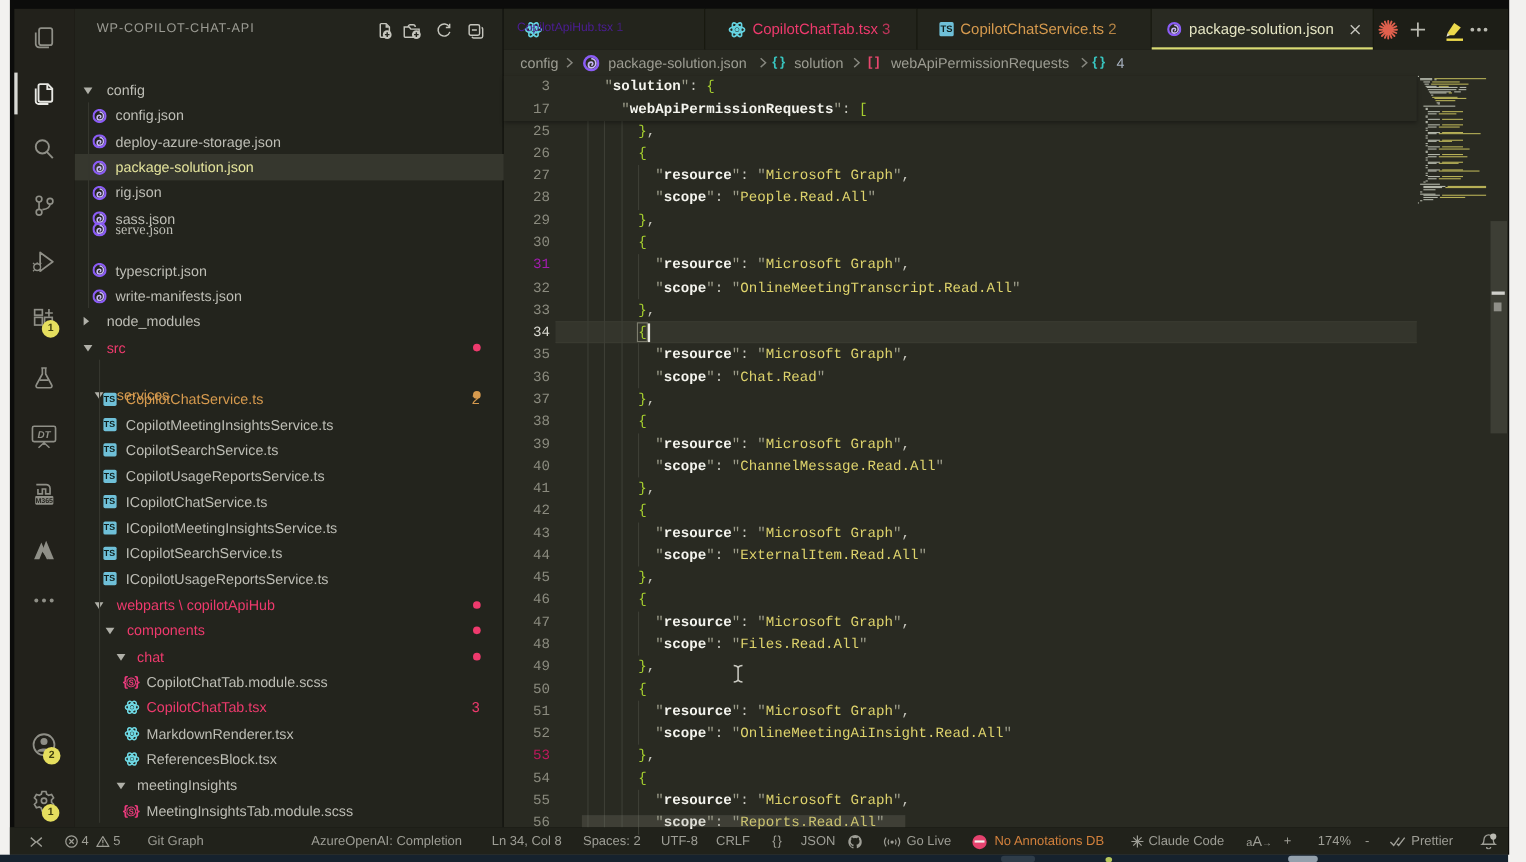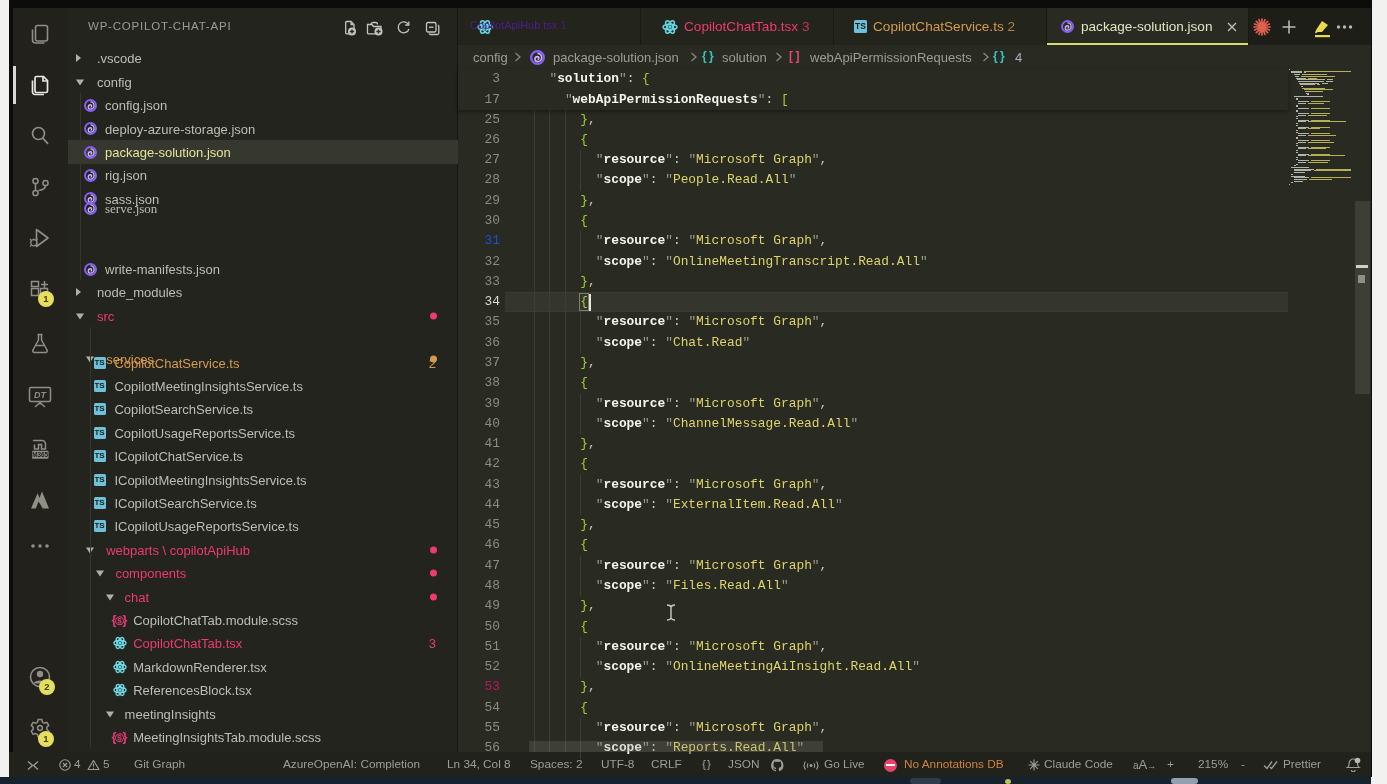--- a/index.html
+++ b/index.html
@@ -121,24 +121,20 @@
     </svg>
 <svg class="abs" style="left:396px;top:20px" width="15" height="15" viewBox="0 0 15 15">
       <path d="M12.5 4.5 A5.5 5.5 0 1 0 13 9" fill="none" stroke="#c5c5bd" stroke-width="1.3"></path>
       <path d="M12.8 1.5 v3.5 h-3.5" fill="none" stroke="#c5c5bd" stroke-width="1.3"></path>
     </svg>
 <svg class="abs" style="left:424px;top:20px" width="16" height="16" viewBox="0 0 16 16">
       <rect x="2.5" y="2.5" width="9.5" height="9.5" rx="1.5" fill="none" stroke="#c5c5bd" stroke-width="1.3"></rect>
       <path d="M5 7.2 h4.5" stroke="#c5c5bd" stroke-width="1.3"></path>
       <path d="M13.8 5 a1.5 1.5 0 0 1 1 1.4 V13 a1.5 1.5 0 0 1 -1.5 1.5 H6.5 a1.5 1.5 0 0 1 -1.4 -1" fill="none" stroke="#c5c5bd" stroke-width="1.3"></path>
     </svg>
-<div class="row" style="top:46.8px;">
-      <div class="tw twc" style="left:8.0px"></div>
-      <div class="lbl" style="left:29.0px;color:#bdbdb5">.vscode</div>
-    </div>
 <div class="row" style="top:70.2px;">
       <div class="tw twe" style="left:8.0px"></div>
       <div class="lbl" style="left:29.0px;color:#bdbdb5">config</div>
     </div>
 <div class="row" style="top:93.6px;text-align:center;">
       <svg class="abs" style="left:16.0px;top:5.199999999999999px" width="13" height="13" viewBox="0 0 13 13">
         <circle cx="6.5" cy="6.5" r="5.5" fill="none" stroke="#8b5cf6" stroke-width="2"></circle>
         <path d="M6.5 2.9 a3.6 3.6 0 0 1 0 7.2 a2.2 2.2 0 0 1 0 -4.4 a1.2 1.2 0 0 1 0 2.4" fill="none" stroke="#c6b5f7" stroke-width="1.4"></path>
       </svg>
       <div class="lbl" style="left:37.0px;color:#bdbdb5">config.json</div>
@@ -170,20 +166,27 @@
         <path d="M6.5 2.9 a3.6 3.6 0 0 1 0 7.2 a2.2 2.2 0 0 1 0 -4.4 a1.2 1.2 0 0 1 0 2.4" fill="none" stroke="#c6b5f7" stroke-width="1.4"></path>
       </svg>
       <div class="lbl" style="left:37.0px;color:#bdbdb5">sass.json</div>
     </div>
 <div class="row" style="top:197px;font-family:Liberation Serif, serif;">
       <svg class="abs" style="left:16.0px;top:5.199999999999999px" width="13" height="13" viewBox="0 0 13 13">
         <circle cx="6.5" cy="6.5" r="5.5" fill="none" stroke="#8b5cf6" stroke-width="2"></circle>
         <path d="M6.5 2.9 a3.6 3.6 0 0 1 0 7.2 a2.2 2.2 0 0 1 0 -4.4 a1.2 1.2 0 0 1 0 2.4" fill="none" stroke="#c6b5f7" stroke-width="1.4"></path>
       </svg>
       <div class="lbl" style="left:37.0px;color:#bdbdb5">serve.json</div>
+    </div>
+<div class="row" style="top:234.0px;">
+      <svg class="abs" style="left:16.0px;top:5.199999999999999px" width="13" height="13" viewBox="0 0 13 13">
+        <circle cx="6.5" cy="6.5" r="5.5" fill="none" stroke="#8b5cf6" stroke-width="2"></circle>
+        <path d="M6.5 2.9 a3.6 3.6 0 0 1 0 7.2 a2.2 2.2 0 0 1 0 -4.4 a1.2 1.2 0 0 1 0 2.4" fill="none" stroke="#c6b5f7" stroke-width="1.4"></path>
+      </svg>
+      <div class="lbl" style="left:37.0px;color:#bdbdb5">typescript.json</div>
     </div>
 <div class="row" style="top:257.4px;">
       <svg class="abs" style="left:16.0px;top:5.199999999999999px" width="13" height="13" viewBox="0 0 13 13">
         <circle cx="6.5" cy="6.5" r="5.5" fill="none" stroke="#8b5cf6" stroke-width="2"></circle>
         <path d="M6.5 2.9 a3.6 3.6 0 0 1 0 7.2 a2.2 2.2 0 0 1 0 -4.4 a1.2 1.2 0 0 1 0 2.4" fill="none" stroke="#c6b5f7" stroke-width="1.4"></path>
       </svg>
       <div class="lbl" style="left:37.0px;color:#bdbdb5">write-manifests.json</div>
     </div>
 <div class="row" style="top:280.8px;">
       <div class="tw twc" style="left:8.0px"></div>
@@ -398,21 +401,21 @@
 <div class="lnum" style="top:129.88px;color:#8b8b7f">26</div>
     <div class="cl mono" style="top:129.88px"><span class="p">      </span><span class="g">{</span></div>
 <div class="lnum" style="top:150.16px;color:#8b8b7f">27</div>
     <div class="cl mono" style="top:150.16px"><span class="p">        </span><span class="q">"</span><span class="k">resource</span><span class="q">"</span><span class="p">: </span><span class="q">"</span><span class="v">Microsoft Graph</span><span class="q">"</span><span class="p">,</span></div>
 <div class="lnum" style="top:170.44px;color:#8b8b7f">28</div>
     <div class="cl mono" style="top:170.44px"><span class="p">        </span><span class="q">"</span><span class="k">scope</span><span class="q">"</span><span class="p">: </span><span class="q">"</span><span class="v">People.Read.All</span><span class="q">"</span></div>
 <div class="lnum" style="top:190.72px;color:#8b8b7f">29</div>
     <div class="cl mono" style="top:190.72px"><span class="p">      </span><span class="g">}</span><span class="p">,</span></div>
 <div class="lnum" style="top:211.00px;color:#8b8b7f">30</div>
     <div class="cl mono" style="top:211.00px"><span class="p">      </span><span class="g">{</span></div>
-<div class="lnum" style="top:231.28px;color:#1d4ed8">31</div>
+<div class="lnum" style="top:231.28px;color:#a21caf">31</div>
     <div class="cl mono" style="top:231.28px"><span class="p">        </span><span class="q">"</span><span class="k">resource</span><span class="q">"</span><span class="p">: </span><span class="q">"</span><span class="v">Microsoft Graph</span><span class="q">"</span><span class="p">,</span></div>
 <div class="lnum" style="top:251.56px;color:#8b8b7f">32</div>
     <div class="cl mono" style="top:251.56px"><span class="p">        </span><span class="q">"</span><span class="k">scope</span><span class="q">"</span><span class="p">: </span><span class="q">"</span><span class="v">OnlineMeetingTranscript.Read.All</span><span class="q">"</span></div>
 <div class="lnum" style="top:271.84px;color:#8b8b7f">33</div>
     <div class="cl mono" style="top:271.84px"><span class="p">      </span><span class="g">}</span><span class="p">,</span></div>
 <div class="lnum" style="top:292.12px;color:#dadad2">34</div>
     <div class="cl mono" style="top:292.12px"><span class="p">      </span><span class="g">{</span></div>
 <div class="lnum" style="top:312.40px;color:#8b8b7f">35</div>
     <div class="cl mono" style="top:312.40px"><span class="p">        </span><span class="q">"</span><span class="k">resource</span><span class="q">"</span><span class="p">: </span><span class="q">"</span><span class="v">Microsoft Graph</span><span class="q">"</span><span class="p">,</span></div>
 <div class="lnum" style="top:332.68px;color:#8b8b7f">36</div>
@@ -602,21 +605,21 @@
 <div class="st" style="left:824px;top:752px;color:#9e9e96">Go Live</div>
 <div class="abs" style="left:884px;top:758.5px;width:13px;height:13px;border-radius:50%;background:#e5426e"></div>
 <div class="abs" style="left:886px;top:763.8px;width:9px;height:2.4px;background:#f4f0ee"></div>
 <div class="st" style="left:904px;top:752px;color:#d2803c">No Annotations DB</div>
 <svg class="abs" style="left:1028px;top:759px" width="12" height="12" viewBox="0 0 12 12">
       <path d="M6 0.5 V11.5 M0.5 6 H11.5 M2.2 2.2 L9.8 9.8 M9.8 2.2 L2.2 9.8" stroke="#9e9e96" stroke-width="1.1"></path>
     </svg>
 <div class="st" style="left:1044px;top:752px;color:#9e9e96">Claude Code</div>
 <div class="st" style="left:1133px;top:752px;font-size:10px;color:#9e9e96">a<span style="font-size:13px">A</span><span style="font-size:9px">→</span></div>
 <div class="st" style="left:1167px;top:752px;color:#9e9e96">+</div>
-<div class="st" style="left:1198px;top:752px;color:#9e9e96">215%</div>
+<div class="st" style="left:1198px;top:752px;color:#9e9e96">174%</div>
 <div class="st" style="left:1241px;top:752px;color:#9e9e96">-</div>
 <svg class="abs" style="left:1263px;top:760px" width="17" height="10" viewBox="0 0 17 10">
       <path d="M1 5.5 L4 8.5 L9 1.5 M7 7 L8.5 8.5 L14 1.5" fill="none" stroke="#9e9e96" stroke-width="1.3"></path>
     </svg>
 <div class="st" style="left:1283px;top:752px;color:#9e9e96">Prettier</div>
 <svg class="abs" style="left:1345px;top:757px" width="16" height="15" viewBox="0 0 16 15">
       <path d="M6.5 13 a1.8 1.8 0 0 0 3.6 0 M8.3 2 a4.2 4.2 0 0 0 -4.2 4.2 c0 3.2 -1.6 4.3 -1.6 4.3 h11.6 s-1.6 -1.1 -1.6 -4.3 A4.2 4.2 0 0 0 8.3 2" fill="none" stroke="#9e9e96" stroke-width="1.2"></path>
       <circle cx="12.5" cy="3.5" r="2.8" fill="#b9b9b1"></circle>
     </svg>
 </div>

